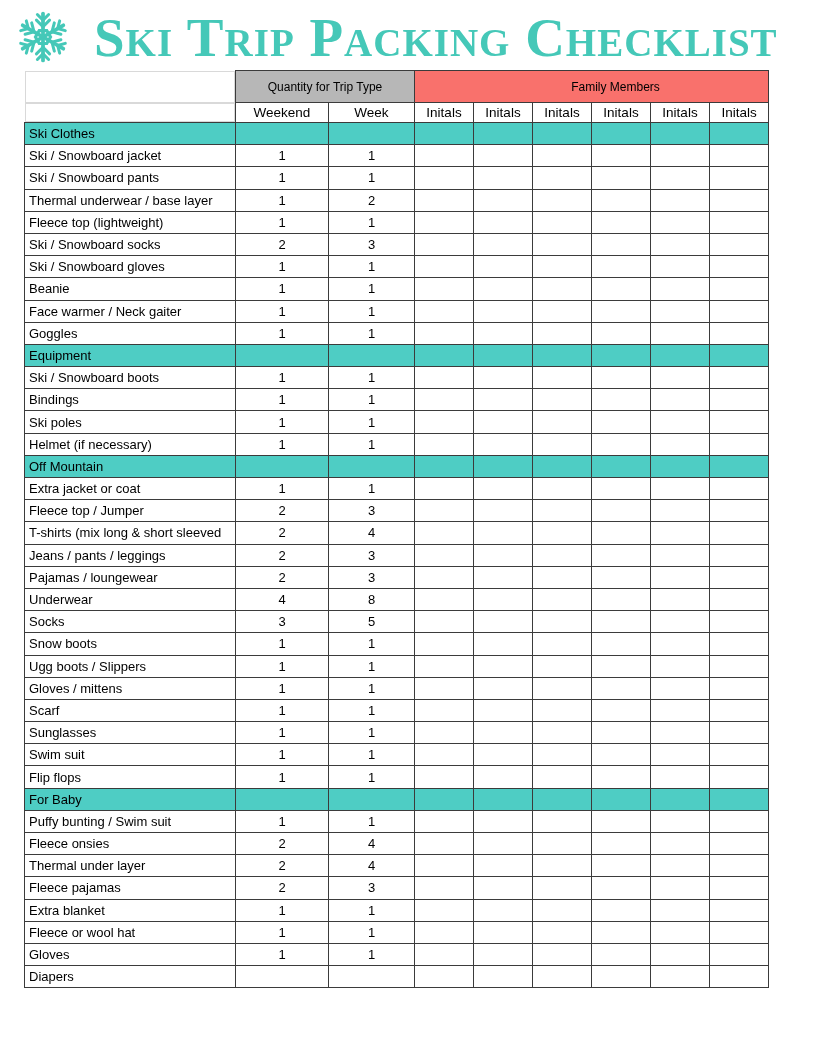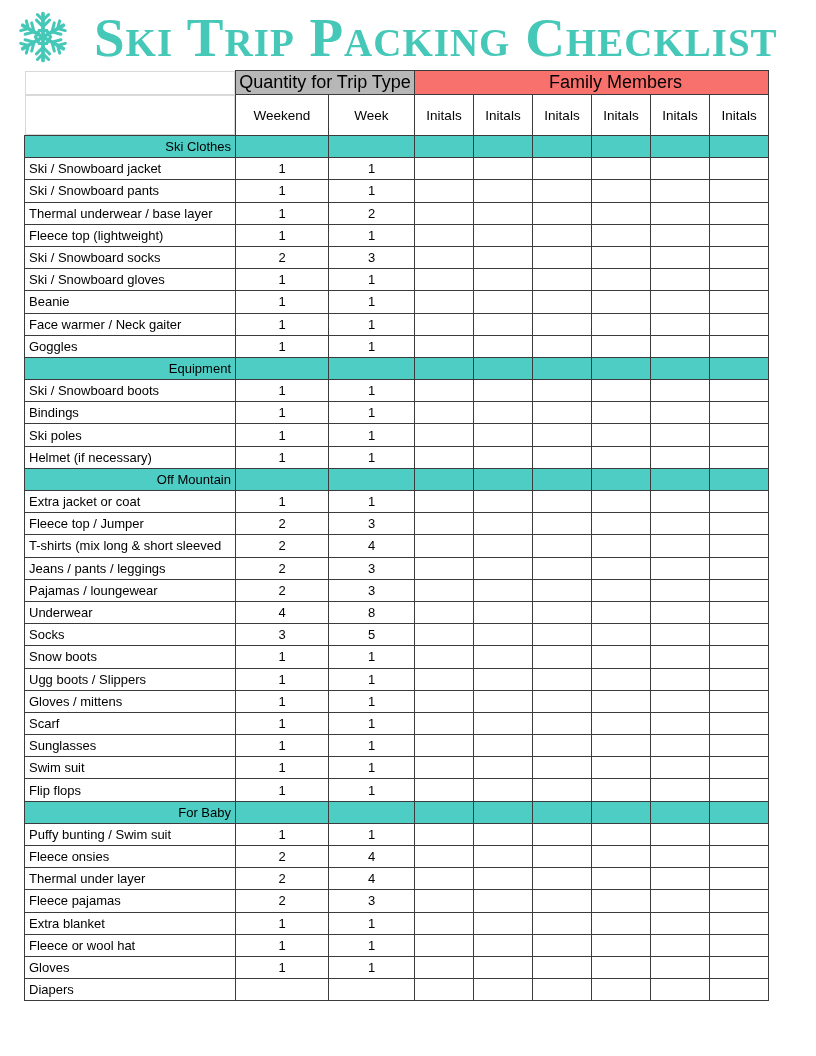--- a/index.html
+++ b/index.html
@@ -35,34 +35,34 @@
   td{
     font-size:13px;overflow:hidden;white-space:nowrap;
     vertical-align:middle;padding:0;box-sizing:border-box;
   }
   .blank-head{
     border:none;background:#fff;
     box-shadow:inset 0 0 0 1px var(--border-light);
   }
   .group{
     border:1px solid var(--border-dark);
-    text-align:center;height:24px;font-size:18px;
+    text-align:center;height:32px;font-size:12px;
   }
   .gray{background:var(--quantity-gray);}
   .red{background:var(--family-red);padding-left:48px;}
   .colhead{
     border:1px solid var(--border-dark);
-    text-align:center;height:41px;font-size:13.5px;background:#fff;
+    text-align:center;height:20px;font-size:13.5px;background:#fff;
   }
   .cell{border:1px solid var(--border-dark);height:22.2px;background:#fff;}
   .cell.item{text-align:left;padding:0 4px;}
   .cell.qty{text-align:center;}
   .cell.section{
     background:var(--section-teal);
-    text-align:right;padding:0 4px;
+    text-align:left;padding:0 4px;
   }
 </style>
 </head>
 <body>
 
 <div class="page">
 
   <header class="title-bar">
     <span class="snowflake">
       <svg viewBox="0 0 64 64" fill="none" stroke="currentColor" stroke-linecap="round">

